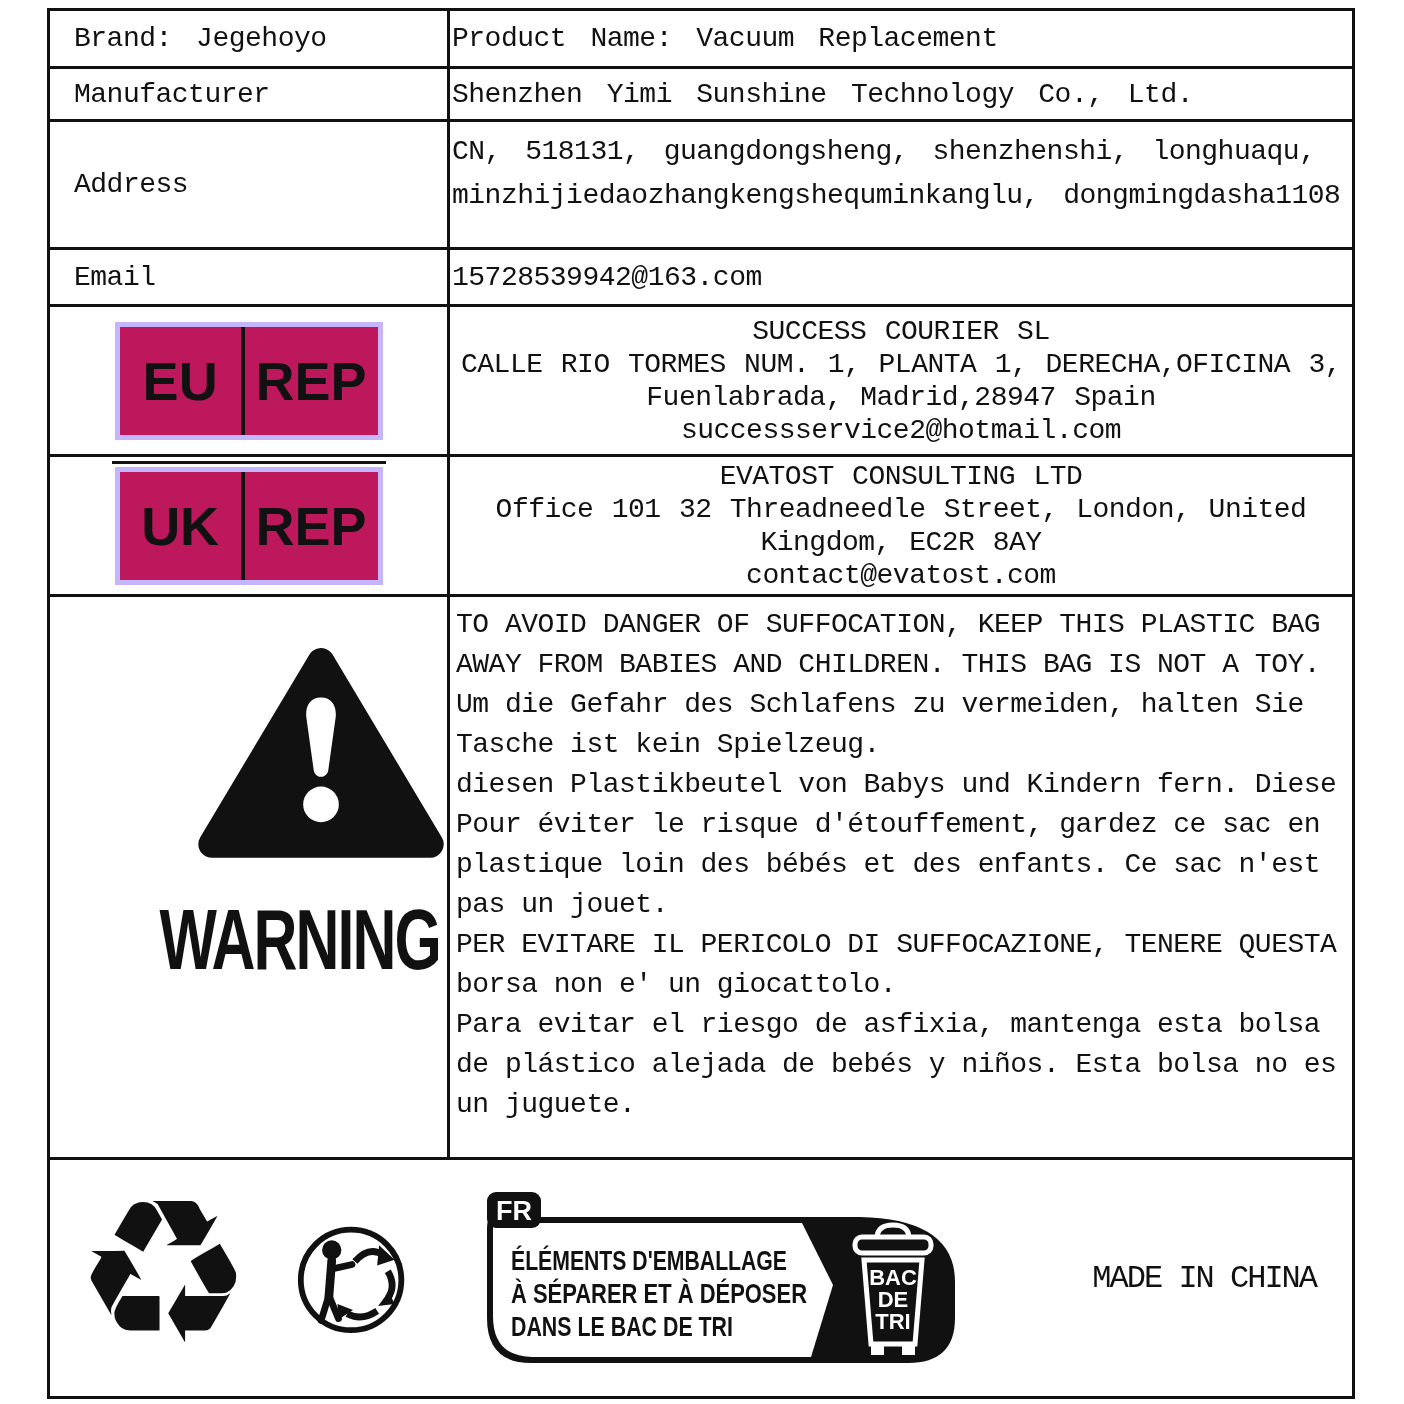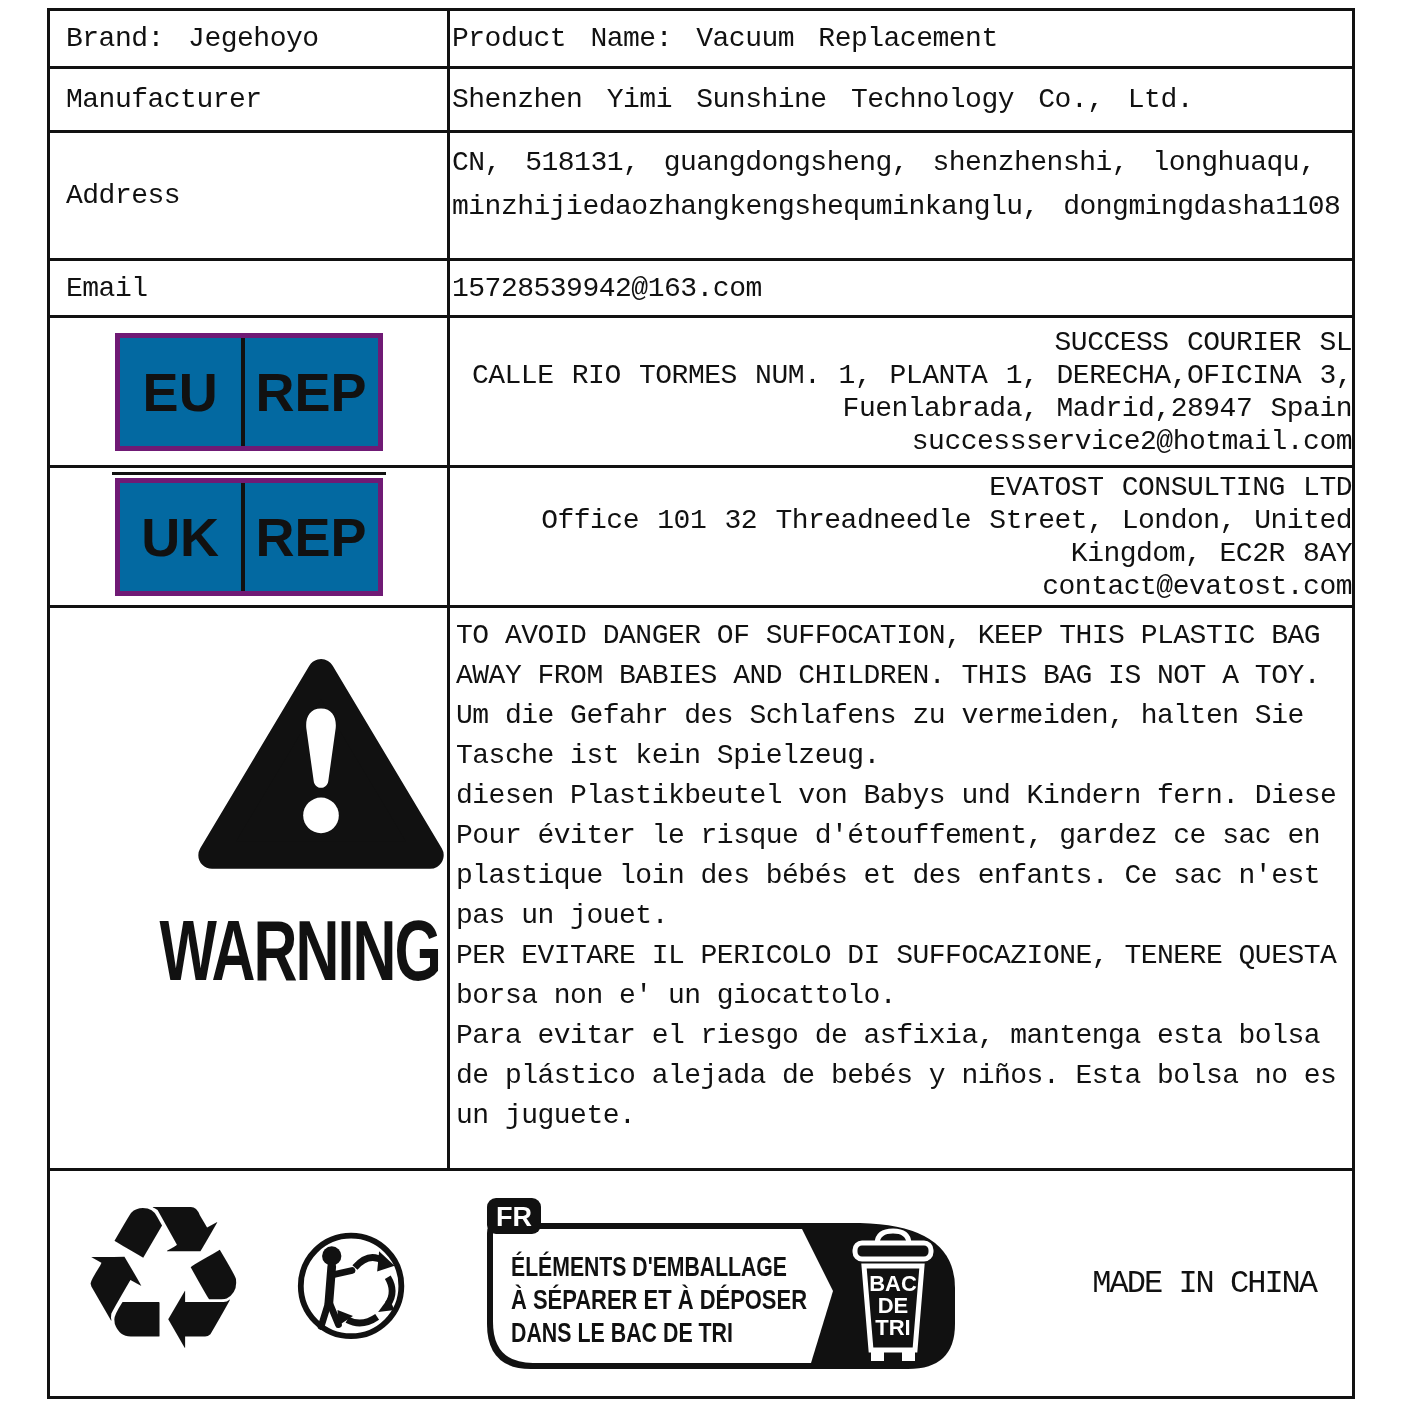--- a/index.html
+++ b/index.html
@@ -2,34 +2,34 @@
 <html><head>
 <meta charset="utf-8">
 <style>
   html,body{margin:0;padding:0;background:#ffffff;}
   .page{position:relative;width:1404px;height:1404px;background:#fff;color:#111;
         font-family:"Liberation Mono",monospace;overflow:hidden;}
   .tbl{position:absolute;left:47px;top:8px;width:1308px;height:1391px;
        border:3px solid #111;box-sizing:border-box;display:flex;flex-direction:column;}
   .trow{display:flex;border-bottom:3px solid #111;box-sizing:border-box;flex:none;}
   .trow:last-child{border-bottom:none;flex:1;}
-  .r1{height:58px}.r2{height:64px}.r3{height:128px}.r4{height:57px}
+  .r1{height:58px}.r2{height:53px}.r3{height:128px}.r4{height:57px}
   .r5{height:150px}.r6{height:140px}.r7{height:563px}
   .lcell{width:400px;flex:none;border-right:3px solid #111;box-sizing:border-box;
-         display:flex;align-items:center;padding-left:16px;}
+         display:flex;align-items:center;padding-left:24px;}
   .rcell{flex:1;display:flex;align-items:center;padding-left:2px;box-sizing:border-box;min-width:0;}
   .mono{font-size:28px;letter-spacing:-0.5px;white-space:pre;word-spacing:8px;}
   .addr{flex-direction:column;align-items:flex-start;justify-content:flex-start;
         padding-top:8px;line-height:44px;}
-  .centerblock{flex-direction:column;justify-content:center;align-items:flex-end;
+  .centerblock{flex-direction:column;justify-content:center;align-items:center;
         text-align:center;line-height:33px;font-size:28px;letter-spacing:-0.5px;
         white-space:pre;word-spacing:2px;padding-left:0;}
   .badgecell{justify-content:center;padding-left:0;}
-  .badge{display:flex;width:268px;height:118px;border:5px solid #701a75;box-sizing:border-box;
-         font-family:"Liberation Sans",sans-serif;font-weight:bold;font-size:54px;background:#0369a1;}
+  .badge{display:flex;width:268px;height:118px;border:5px solid #c4b5fd;box-sizing:border-box;
+         font-family:"Liberation Sans",sans-serif;font-weight:bold;font-size:54px;background:#be185d;}
   .bcell{flex:1;display:flex;align-items:center;justify-content:center;}
   .bfirst{flex:0 0 47%;border-right:4px solid #111;}
   .ukwrap{position:relative;}
   .ukwrap .topline{position:absolute;top:-11px;left:-8px;right:-8px;height:3px;background:#111;}
   .warncell{flex-direction:column;align-items:flex-end;justify-content:flex-start;
             padding:48px 0 0 0;}
   .warnword{font-family:"Liberation Sans",sans-serif;font-weight:bold;font-size:64px;
             letter-spacing:-2px;transform:scale(0.95,1.32);transform-origin:center top;
             margin-top:30px;white-space:pre;}
   .warntext{flex-direction:column;align-items:flex-start;justify-content:flex-start;

